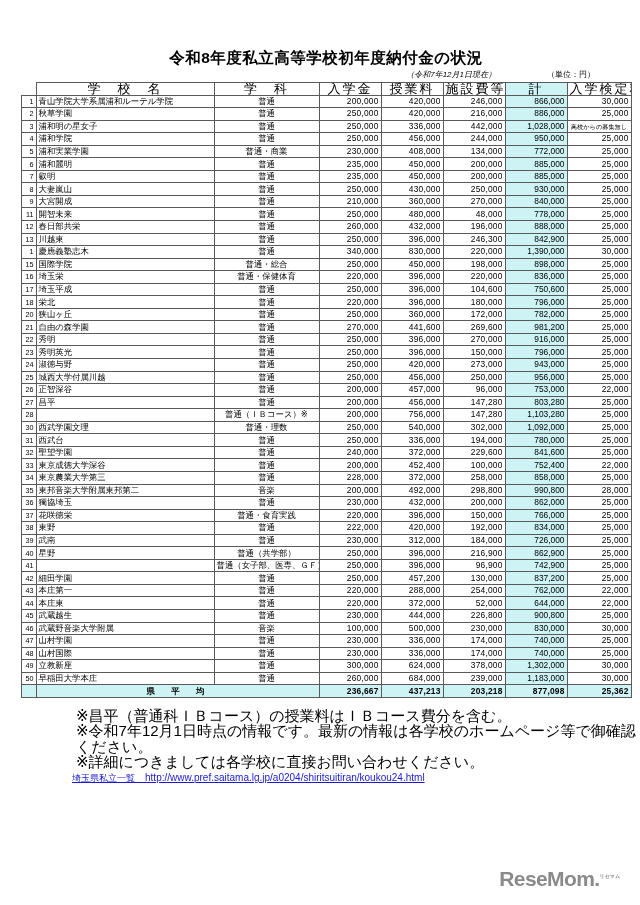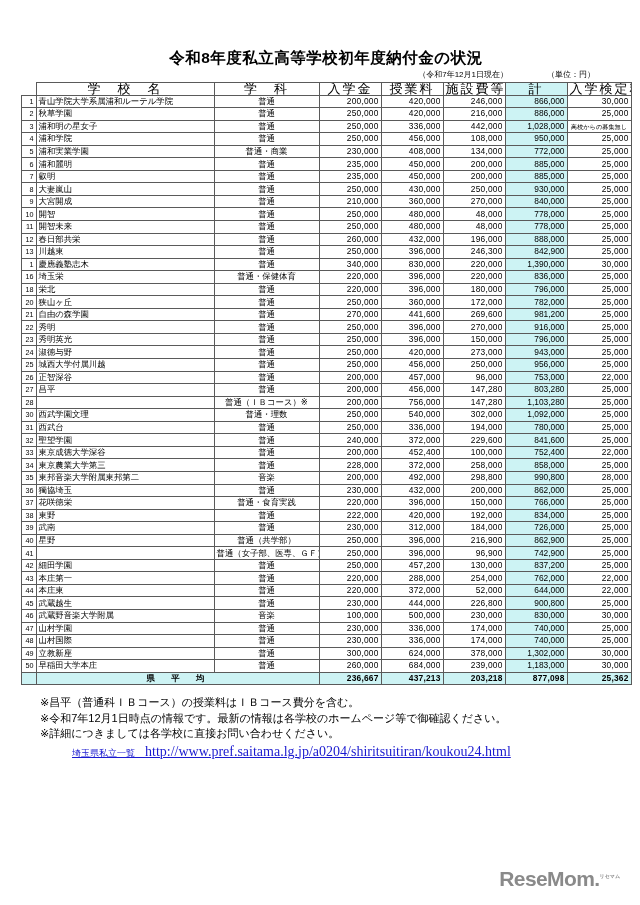--- a/index.html
+++ b/index.html
@@ -31,21 +31,22 @@
     color: #000;
   }
   .meta-row {
     display: flex;
     justify-content: flex-end;
     align-items: flex-end;
     margin: 0 30px 2px 30px;
     font-size: 8px;
   }
   .meta-asof {
-    margin-right: 24px;
+    margin-right: 36px;
+    font-style: italic;
   }
   .meta-unit {
     width: 78px;
     text-align: center;
   }
   table.fee {
     border-collapse: collapse;
     margin: 0 auto;
     width: 585px;
     table-layout: fixed;
@@ -111,33 +112,33 @@
   }
   tr.avg td {
     background: #cdf3f4;
     font-weight: bold;
   }
   td.avg-label {
     text-align: center;
     letter-spacing: 4px;
   }
   .notes {
-    margin: 10px 0 0 28px;
-    font-size: 11px;
+    margin: 10px 0 0 64px;
+    font-size: 15px;
     line-height: 15.5px;
   }
   .link-line {
     margin: 2px 0 0 60px;
     font-size: 9px;
     color: #1a1ad0;
     text-decoration: underline;
   }
   .link-line .url {
-    font-family: Liberation Serif, serif;
-    font-size: 14px;
+    font-family: Liberation Sans, sans-serif;
+    font-size: 10px;
   }
   .link-label {
     font-family: "Liberation Sans", "DejaVu Sans", sans-serif;
   }
   .footer-logo {
     position: absolute;
     right: 20px;
     bottom: 14px;
     font-size: 21px;
     font-weight: bold;
@@ -216,21 +217,21 @@
           <td class="num">442,000</td>
           <td class="total">1,028,000</td>
           <td class="note-cell">高校からの募集無し</td>
         </tr>
         <tr>
           <td class="no">4</td>
           <td class="name">浦和学院</td>
           <td class="dept">普通</td>
           <td class="num">250,000</td>
           <td class="num">456,000</td>
-          <td class="num">108,000</td>
+          <td class="num">244,000</td>
           <td class="total">950,000</td>
           <td class="num">25,000</td>
         </tr>
         <tr>
           <td class="no">5</td>
           <td class="name">浦和実業学園</td>
           <td class="dept">普通・商業</td>
           <td class="num">230,000</td>
           <td class="num">408,000</td>
           <td class="num">134,000</td>
@@ -271,30 +272,20 @@
           <td class="no">9</td>
           <td class="name">大宮開成</td>
           <td class="dept">普通</td>
           <td class="num">210,000</td>
           <td class="num">360,000</td>
           <td class="num">270,000</td>
           <td class="total">840,000</td>
           <td class="num">25,000</td>
         </tr>
         <tr>
-          <td class="no">10</td>
-          <td class="name">開智</td>
-          <td class="dept">普通</td>
-          <td class="num">250,000</td>
-          <td class="num">480,000</td>
-          <td class="num">48,000</td>
-          <td class="total">778,000</td>
-          <td class="num">25,000</td>
-        </tr>
-        <tr>
           <td class="no">11</td>
           <td class="name">開智未来</td>
           <td class="dept">普通</td>
           <td class="num">250,000</td>
           <td class="num">480,000</td>
           <td class="num">48,000</td>
           <td class="total">778,000</td>
           <td class="num">25,000</td>
         </tr>
         <tr>
@@ -321,27 +312,47 @@
           <td class="no">1</td>
           <td class="name">慶應義塾志木</td>
           <td class="dept">普通</td>
           <td class="num">340,000</td>
           <td class="num">830,000</td>
           <td class="num">220,000</td>
           <td class="total">1,390,000</td>
           <td class="num">30,000</td>
         </tr>
         <tr>
+          <td class="no">15</td>
+          <td class="name">国際学院</td>
+          <td class="dept">普通・総合</td>
+          <td class="num">250,000</td>
+          <td class="num">450,000</td>
+          <td class="num">198,000</td>
+          <td class="total">898,000</td>
+          <td class="num">25,000</td>
+        </tr>
+        <tr>
           <td class="no">16</td>
           <td class="name">埼玉栄</td>
           <td class="dept">普通・保健体育</td>
           <td class="num">220,000</td>
           <td class="num">396,000</td>
           <td class="num">220,000</td>
           <td class="total">836,000</td>
+          <td class="num">25,000</td>
+        </tr>
+        <tr>
+          <td class="no">17</td>
+          <td class="name">埼玉平成</td>
+          <td class="dept">普通</td>
+          <td class="num">250,000</td>
+          <td class="num">396,000</td>
+          <td class="num">104,600</td>
+          <td class="total">750,600</td>
           <td class="num">25,000</td>
         </tr>
         <tr>
           <td class="no">18</td>
           <td class="name">栄北</td>
           <td class="dept">普通</td>
           <td class="num">220,000</td>
           <td class="num">396,000</td>
           <td class="num">180,000</td>
           <td class="total">796,000</td>

